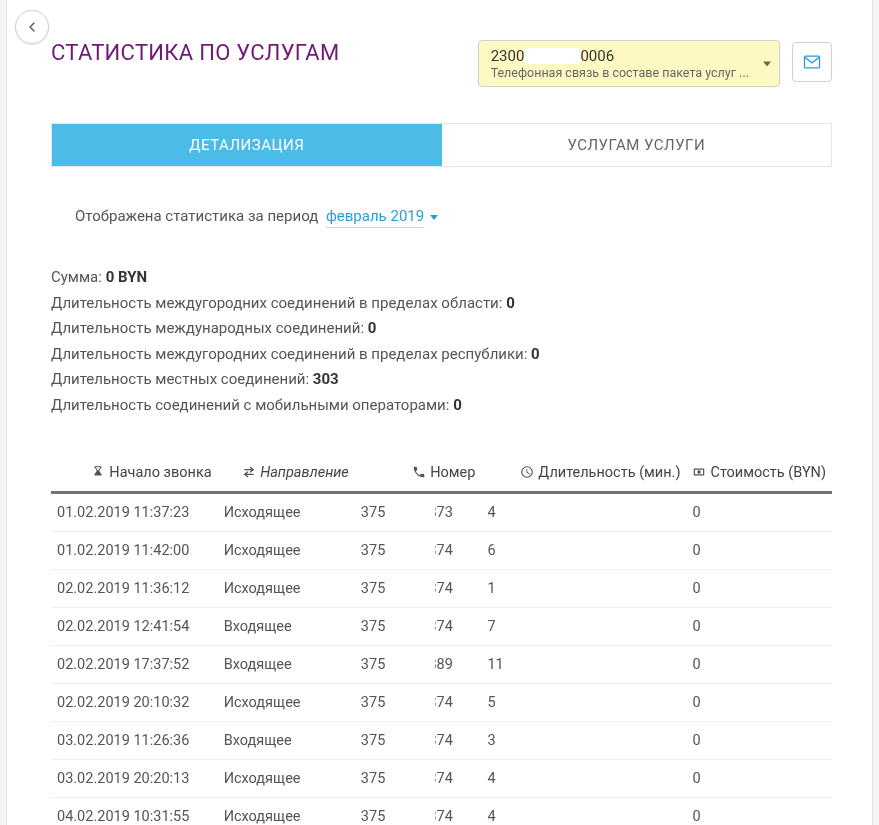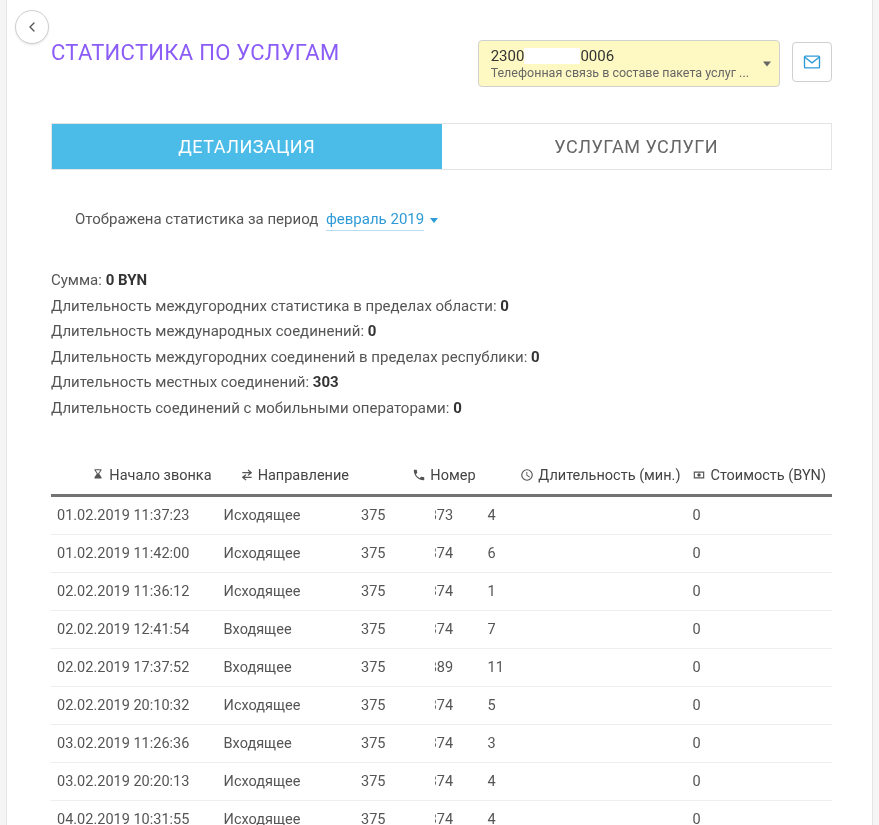--- a/index.html
+++ b/index.html
@@ -38,21 +38,21 @@
   .back-btn svg { width: 16px; height: 16px; stroke: #555; }
   .header-row {
     display: flex;
     align-items: flex-start;
     justify-content: space-between;
     padding: 40px 40px 0 44px;
   }
   .page-title {
     font-size: 22px;
     font-weight: 400;
-    color: #8b5cf6;
+    color: #701a75;
     letter-spacing: 0.3px;
   }
   .header-right {
     display: flex;
     align-items: flex-start;
     gap: 12px;
   }
   .account-select {
     border: 1px solid #d0d0d0;
     border-radius: 4px;
@@ -100,21 +100,21 @@
   .mail-btn svg { width: 20px; height: 20px; stroke: #2e9bd6; fill: none; stroke-width: 1.6; }
   .tabs {
     display: flex;
     margin: 36px 40px 0 44px;
     border: 1px solid #e4e4e4;
   }
   .tab {
     flex: 1;
     text-align: center;
     padding: 12px 0;
-    font-size: 18px;
+    font-size: 15px;
     letter-spacing: 0.5px;
     cursor: pointer;
   }
   .tab.active {
     background: #4bbbe8;
     color: #fff;
   }
   .tab.inactive {
     background: #fff;
     color: #666;
@@ -183,21 +183,21 @@
   }
   .num-mask .mask {
     position: absolute;
     left: 26px;
     top: -4px;
     width: 48px;
     height: 22px;
     background: #fff;
   }
   .col-start { width: 170px; }
-  .col-dir { width: 140px; }
+  .col-dir { width: 140px; font-style: italic; }
   .col-num { width: 130px; }
   .col-dur { width: 210px; }
   .col-cost { }
   .acct-mask {
     display: inline-block;
     width: 56px;
     height: 16px;
     background: #fff;
     vertical-align: -3px;
   }
@@ -237,21 +237,21 @@
     <div class="tab inactive">УСЛУГАМ УСЛУГИ</div>
   </div>
 
   <div class="period-row">
     <span>Отображена статистика за период</span>
     <span class="period-link">февраль 2019</span><span class="period-caret"></span>
   </div>
 
   <div class="summary" id="summary">
       <div><span class="label">Сумма: </span><span class="value">0 BYN</span></div>
-      <div><span class="label">Длительность междугородних статистика в пределах области: </span><span class="value">0</span></div>
+      <div><span class="label">Длительность междугородних соединений в пределах области: </span><span class="value">0</span></div>
       <div><span class="label">Длительность международных соединений: </span><span class="value">0</span></div>
       <div><span class="label">Длительность междугородних соединений в пределах республики: </span><span class="value">0</span></div>
       <div><span class="label">Длительность местных соединений: </span><span class="value">303</span></div>
       <div><span class="label">Длительность соединений с мобильными операторами: </span><span class="value">0</span></div>
     </div>
 
   <div class="table-wrap">
     <table>
       <thead>
         <tr>

